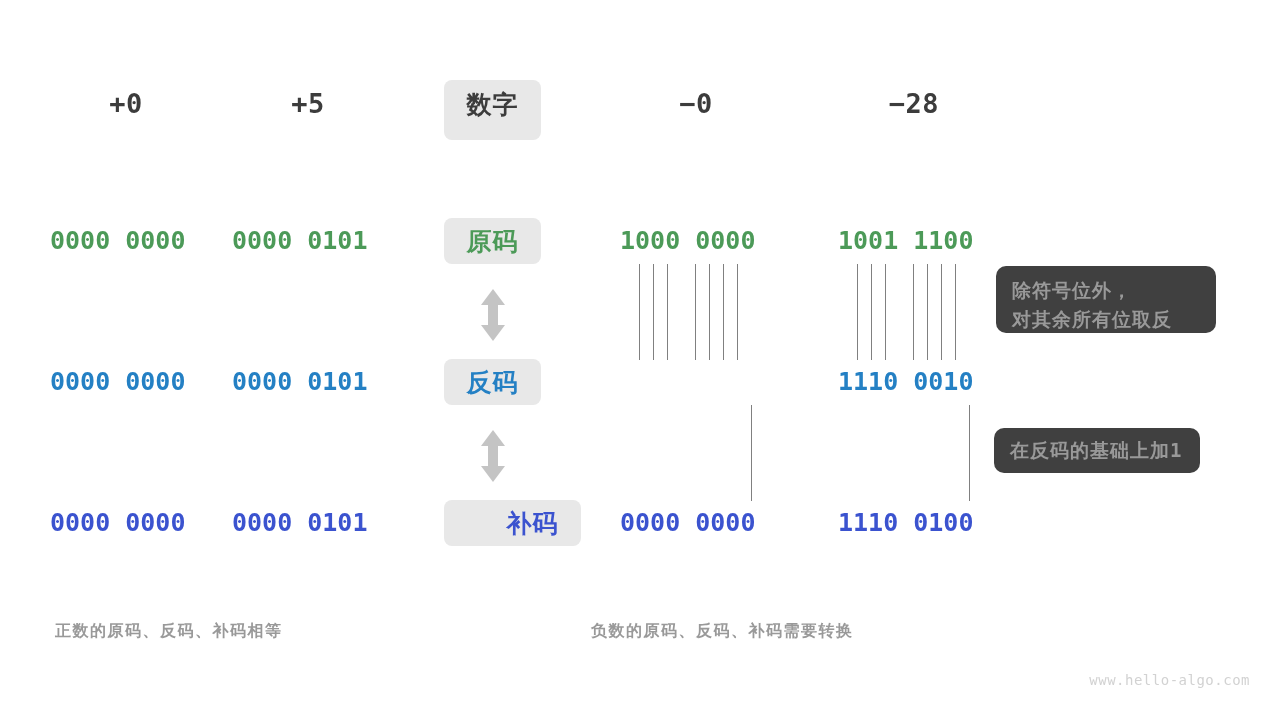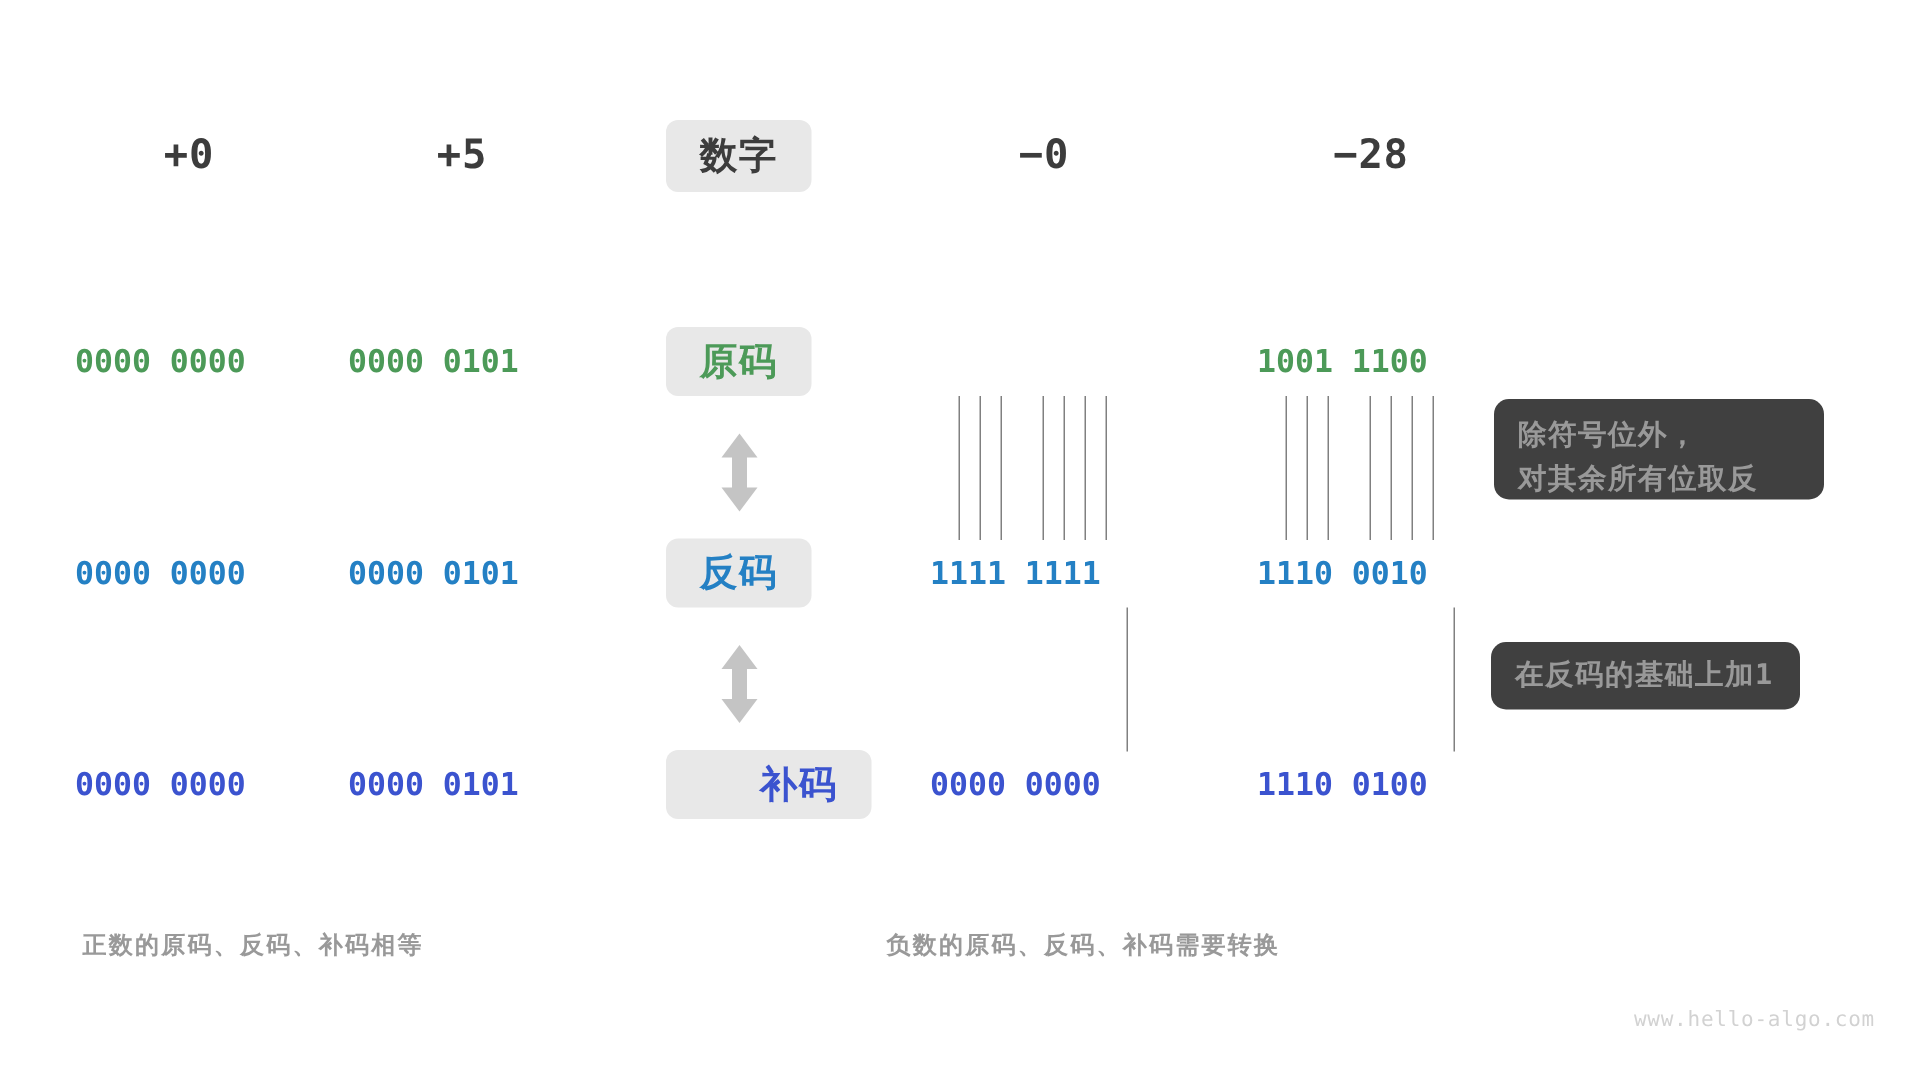--- a/index.html
+++ b/index.html
@@ -40,35 +40,35 @@
     border-radius: 8px;
     background: #e8e8e8;
     text-align: center;
     line-height: 46px;
     font-size: 25px;
     font-weight: bold;
     letter-spacing: 1px;
   }
   .badge-head {
     top: 80px;
-    height: 48px;
+    height: 60px;
     line-height: 48px;
     color: #3c3c3c;
   }
   .badge-true  { top: 218px; color: #4c9a58; }
   .badge-ones  { top: 359px; color: #2480c4; }
   .badge-twos  { top: 500px; color: #3b53cf; padding-left: 40px; }
 
   
   .bits {
     position: absolute;
     height: 46px;
     line-height: 46px;
     font-family: "DejaVu Sans Mono", "Liberation Mono", monospace;
-    font-size: 21px;
+    font-size: 25px;
     font-weight: bold;
     white-space: pre;
   }
   .row-true { top: 218px; color: #4c9a58; }
   .row-ones { top: 359px; color: #2480c4; }
   .row-twos { top: 500px; color: #3b53cf; }
 
   
   .col-p0  { left: 50px;  width: 152px; }
   .col-p5  { left: 232px; width: 152px; }
@@ -172,25 +172,25 @@
   <div class="badge badge-head">数字</div>
   <div class="num-cell h-n0">−0</div>
   <div class="num-cell h-n28">−28</div>
 
   <div class="badge badge-true">原码</div>
   <div class="badge badge-ones">反码</div>
   <div class="badge badge-twos">补码</div>
 
   <div class="bits row-true col-p0">0000 0000</div>
   <div class="bits row-true col-p5">0000 0101</div>
+  <div class="bits row-true col-n0">1000 0000</div>
   <div class="bits row-true col-n28">1001 1100</div>
 
   <div class="bits row-ones col-p0">0000 0000</div>
   <div class="bits row-ones col-p5">0000 0101</div>
-  <div class="bits row-ones col-n0">1111 1111</div>
   <div class="bits row-ones col-n28">1110 0010</div>
 
   <div class="bits row-twos col-p0">0000 0000</div>
   <div class="bits row-twos col-p5">0000 0101</div>
   <div class="bits row-twos col-n0">0000 0000</div>
   <div class="bits row-twos col-n28">1110 0100</div>
 
   <div class="conn" id="conn-invert-n0" style="left: 620px; top: 264px;">
       <div class="vline" style="left: 19px; height: 96px; background: rgb(128, 128, 128);"></div>
       <div class="vline" style="left: 33px; height: 96px; background: rgb(128, 128, 128);"></div>

